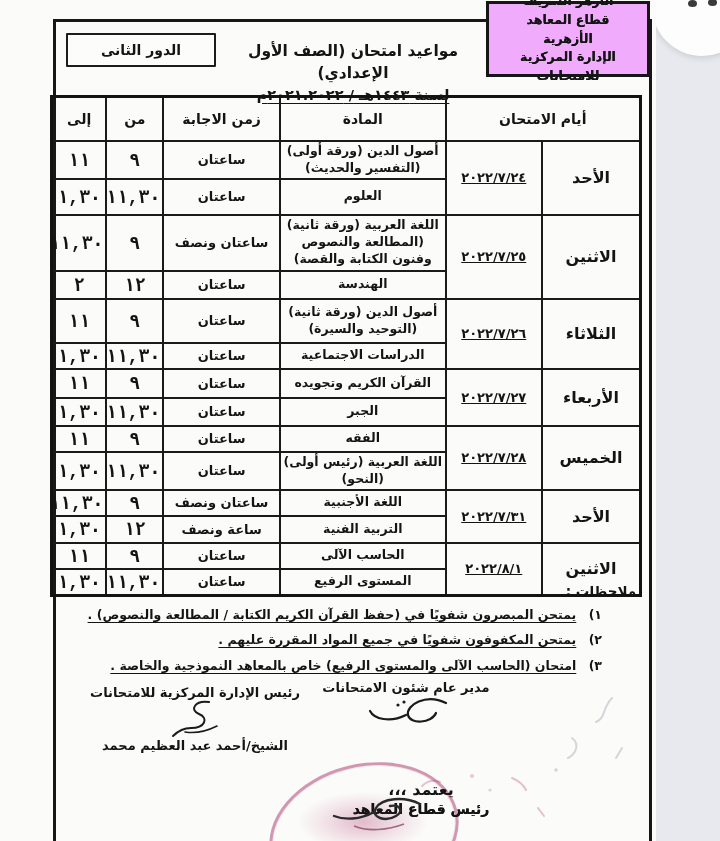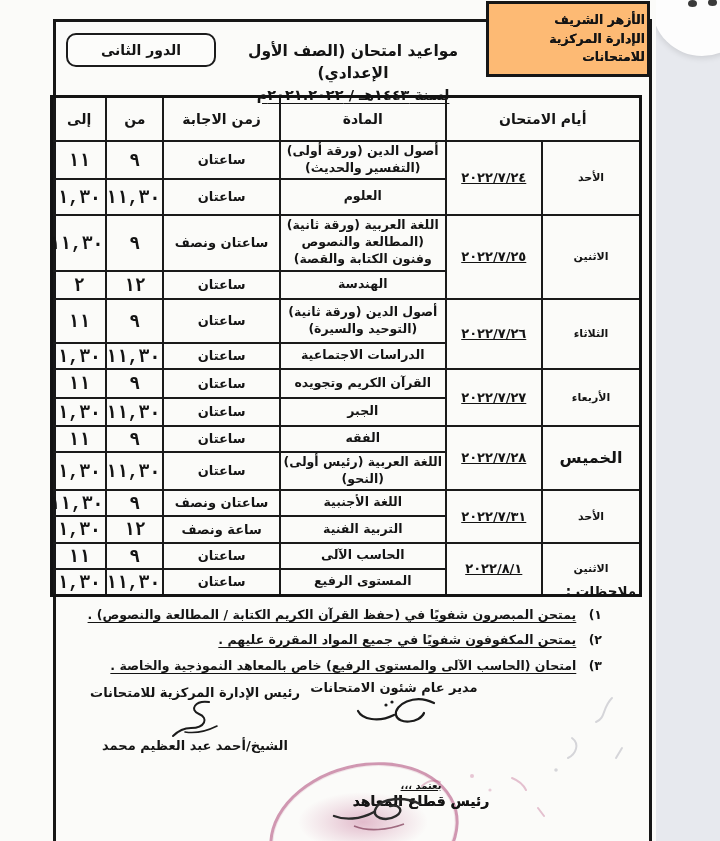--- a/index.html
+++ b/index.html
@@ -23,72 +23,72 @@
   }
   .inner{position:absolute;left:40px;top:0;width:616px;height:841px;}
 
   .frame{
     position:absolute;left:13px;top:19px;width:593px;height:828px;
     border:3px solid #171717;border-bottom:none;
   }
 
   .round-badge{
     position:absolute;left:26px;top:33px;width:146px;height:30px;
-    border:2px solid #1c1c1c;border-radius:10px;background:#fcfcfa;
+    border:2px solid #1c1c1c;border-radius:1px;background:#fcfcfa;
     display:flex;align-items:center;justify-content:center;
     font-size:14px;font-weight:700;box-shadow:0 0 0 1px #fff inset;
   }
 
   .title-block{
     position:absolute;right:178px;top:40px;width:250px;text-align:center;line-height:1.45;
   }
   .title-l1{font-size:15.5px;font-weight:700;}
   .title-l2{font-size:14.5px;font-weight:700;text-decoration:underline;text-underline-offset:3px;}
 
   .org-box{
     position:absolute;right:6px;top:1px;width:164px;height:76px;
-    border:3px solid #161616;background:#fdba74;
+    border:3px solid #161616;background:#f0abfc;
     display:flex;flex-direction:column;justify-content:center;
-    padding:2px 2px;box-sizing:border-box;
+    text-align:center;padding:2px 12px;box-sizing:border-box;
   }
   .org-line{font-size:12.5px;font-weight:700;line-height:1.5;letter-spacing:-.4px;
     text-shadow:0 0 .6px #222;}
 
   table.sched{
     position:absolute;right:14px;top:95px;width:592px;
     border-collapse:collapse;table-layout:fixed;direction:rtl;
   }
   table.sched td,table.sched th{
     border:2.4px solid #1a1a1a;text-align:center;vertical-align:middle;
     padding:1px 2px;font-weight:700;overflow:hidden;
   }
   table.sched{border:3px solid #131313;}
   th.h{font-size:14px;height:40px;}
-  td.day{font-size:11px;}
+  td.day{font-size:16px;}
   td.date{font-size:13px;text-decoration:underline;}
   td.subj{font-size:12.5px;line-height:1.35;white-space:pre-line;}
   td.dur{font-size:13px;}
   td.tm{font-size:18px;font-family:Liberation Mono, monospace;}
 
   .notes{position:absolute;right:20px;top:583px;width:586px;}
   .notes-title{font-size:13.5px;font-weight:700;text-align:right;}
   .note-line{font-size:12.5px;font-weight:700;text-align:right;margin:6px 34px 0 0;line-height:1.55;}
   .note-num{margin-left:8px;}
   .note-text{text-decoration:underline;text-underline-offset:3px;text-decoration-thickness:1.3px;}
 
   .sig{position:absolute;text-align:center;}
   .sig-title{font-size:13px;font-weight:700;}
   .sig-name{font-size:13px;font-weight:700;margin-top:2px;}
   .sig-officer{right:28px;top:672px;width:130px;}
-  .sig-director{right:172px;top:680px;width:180px;}
+  .sig-director{right:160px;top:680px;width:180px;}
   .sig-chief{left:36px;top:685px;width:238px;}
   .squiggle{display:block;margin:-2px auto;}
 
   .approval{position:absolute;left:298px;top:780px;width:166px;text-align:center;z-index:3;}
-  .approval-l1{font-size:10px;font-weight:700;text-decoration:underline;}
+  .approval-l1{font-size:16px;font-weight:700;}
   .approval-l2{font-size:14px;font-weight:700;margin-top:2px;text-shadow:0 0 .5px #111;}
 
   .stamp-ring{
     position:absolute;left:228px;top:764px;width:186px;height:132px;border-radius:50%;
     border:3.5px solid rgba(173,70,118,.55);transform:rotate(-14deg);z-index:2;
     box-shadow:0 0 0 1px rgba(173,70,118,.12) inset;
   }
   .stamp-blob{
     position:absolute;left:258px;top:792px;width:130px;height:60px;border-radius:50%;z-index:1;
     background:radial-gradient(closest-side,rgba(186,84,130,.38),rgba(186,84,130,.14) 60%,rgba(186,84,130,0));
@@ -113,20 +113,21 @@
       <span>الدور الثانى</span>
     </div>
 
     <div class="title-block">
       <div class="title-l1">مواعيد امتحان (الصف الأول الإعدادي)</div>
       <div class="title-l2">لسنة ١٤٤٣هـ / ٢٠٢١.٢٠٢٢م</div>
     </div>
 
     <div class="org-box">
       <div class="org-line">الأزهر الشريف</div>
+      <div class="org-line">قطاع المعاهد الأزهرية</div>
       <div class="org-line">الإدارة المركزية للامتحانات</div>
     </div>
 
     <table class="sched" dir="rtl">
       <colgroup>
         <col style="width:97px">
           <col style="width:95px">
           <col style="width:163px">
         <col style="width:115px">
           <col style="width:56px">

